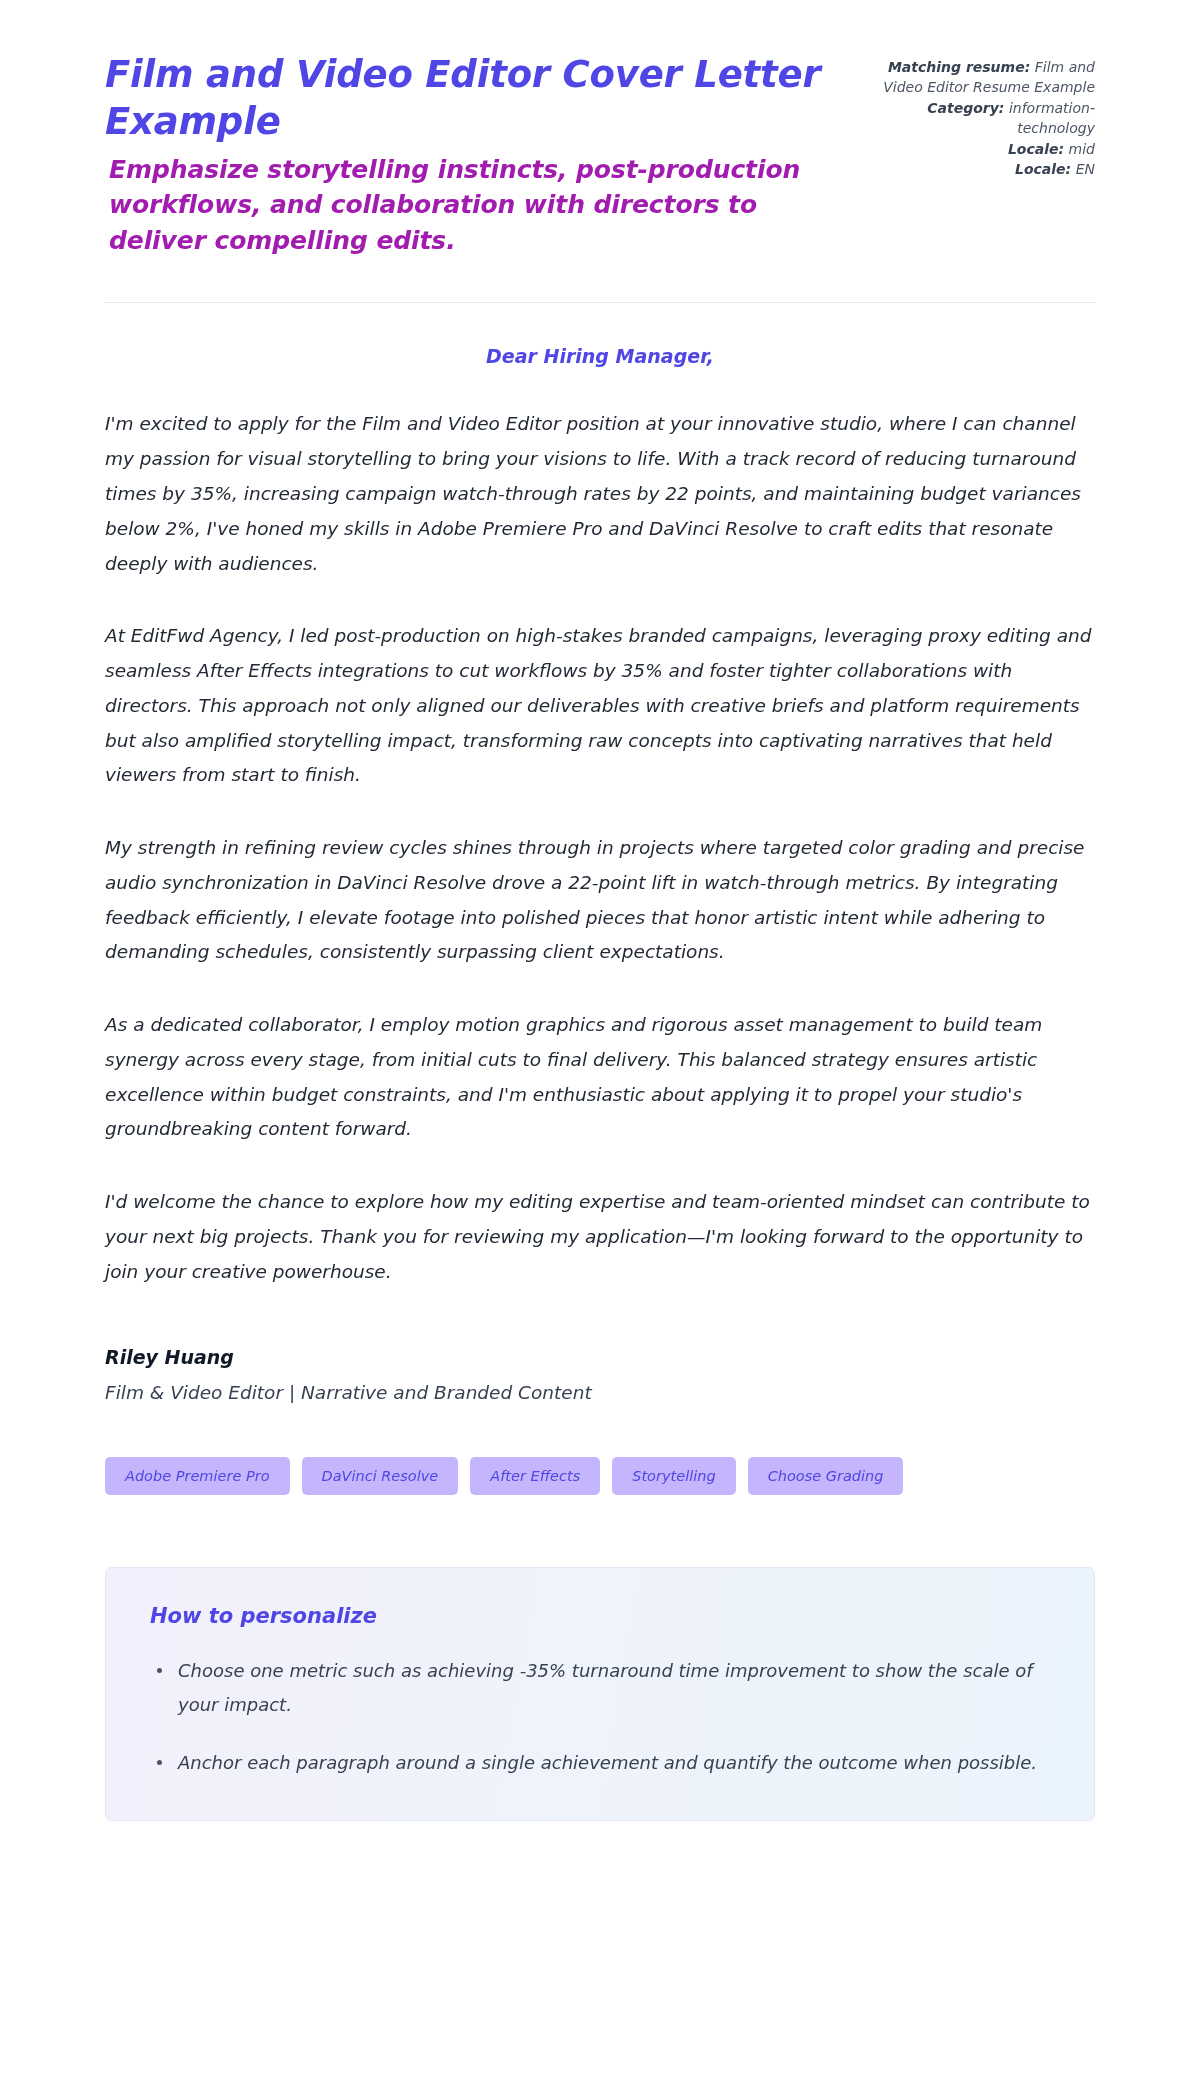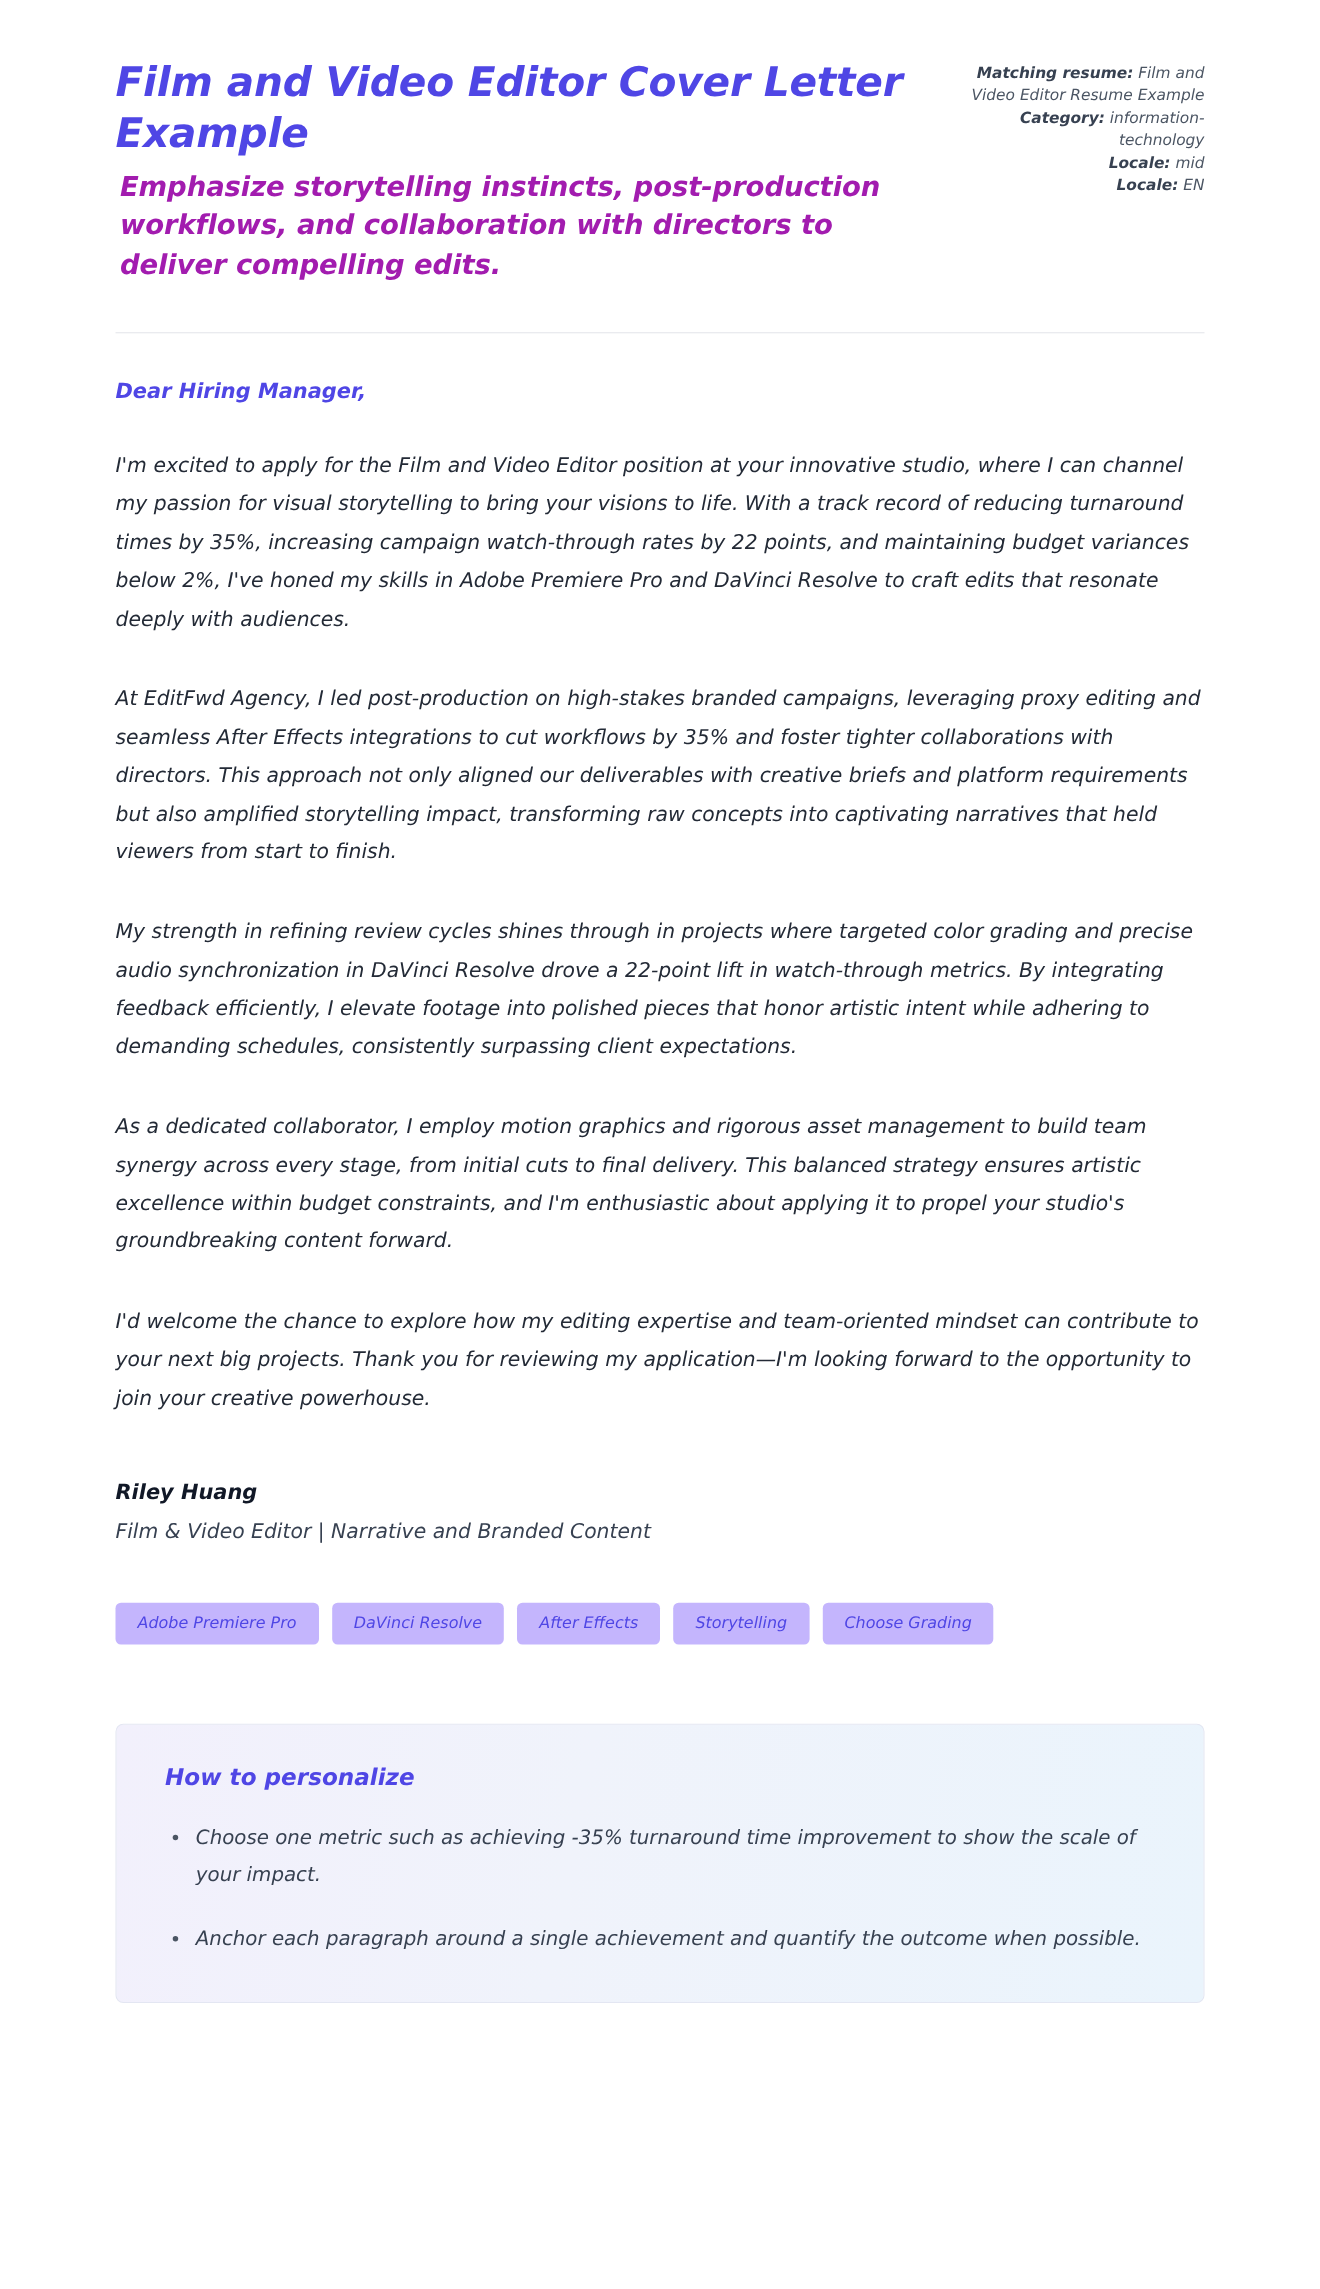--- a/index.html
+++ b/index.html
@@ -82,20 +82,21 @@
   }
 
   
   .letter { padding-top: 42px; }
 
   .salutation {
     font-size: 19px;
     font-weight: 700;
     color: #4f46e5;
     margin: 0 0 40px 0;
+    text-align: center;
   }
 
   .letter p.para {
     font-size: 18.5px;
     line-height: 1.88;
     color: #232a36;
     margin: 0 0 38px 0;
     font-weight: 400;
   }
 

